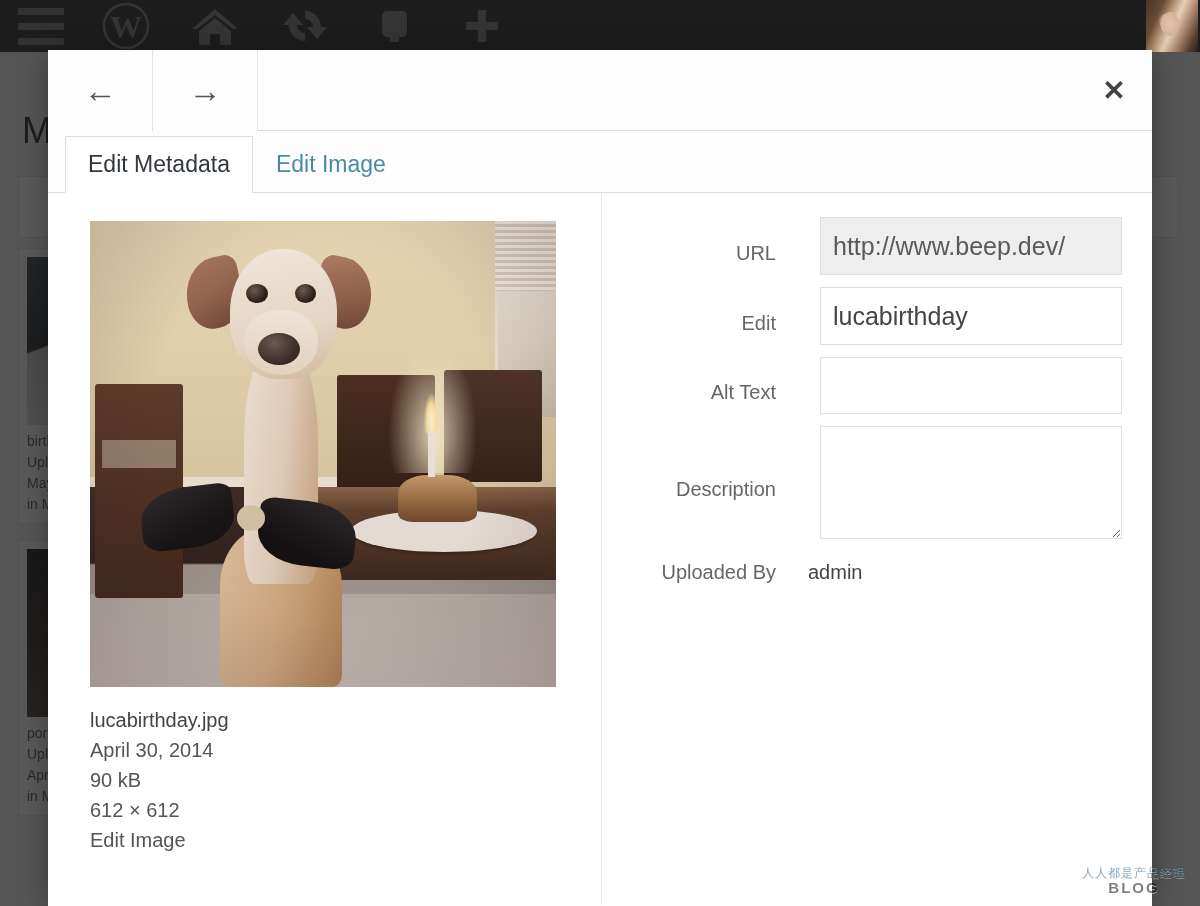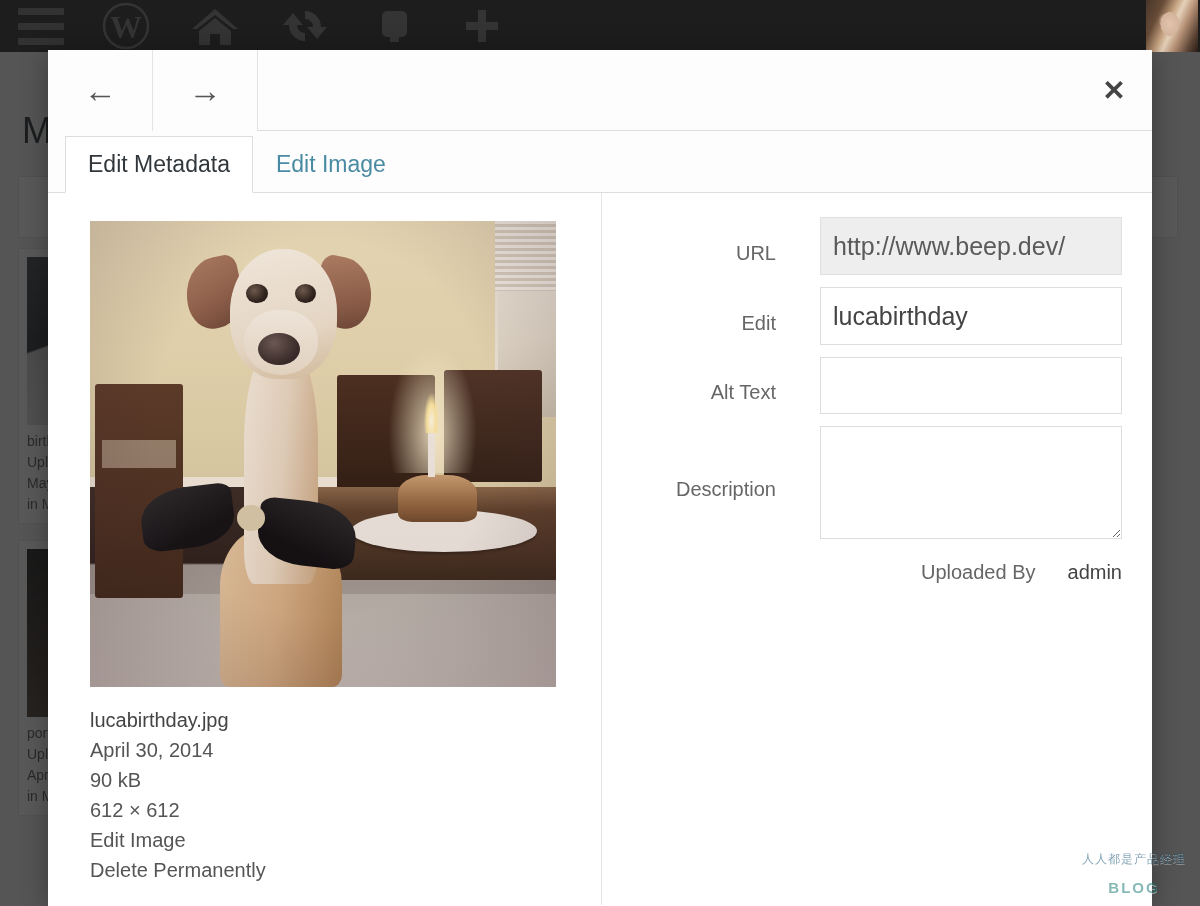--- a/index.html
+++ b/index.html
@@ -461,21 +461,21 @@
     font-size: 20px;
     color: #444;
     padding: 8px 12px;
     font-family: "Liberation Sans", sans-serif;
     resize: vertical;
     outline: none;
     display: block;
   }
   .ta.caption { height: 113px; }
   .ta.description { height: 113px; }
-  .static-row { display: flex; align-items: baseline; margin-top: 20px; justify-content: flex-end; }
+  .static-row { display: flex; align-items: baseline; margin-top: 20px; }
   .static-value {
     font-size: 20px;
     color: #444;
     padding-left: 16px;
     padding-top: 2px;
   }
   .static-row .field-label { padding-top: 0; }
 
   
   #watermark {
@@ -490,25 +490,24 @@
   #watermark .wm-top {
     font-size: 12px;
     color: #0c4a6e;
     letter-spacing: 1px;
     text-shadow: 0 1px 0 #fff;
     line-height: 13px;
   }
   #watermark .wm-bot {
     font-size: 15px;
     font-weight: bold;
-    color: #0f766e;
+    color: #000000;
     letter-spacing: 2px;
     text-shadow: 0 1px 0 #fff;
     line-height: 16px;
-    margin-top: 14px;
   }
 </style>
 </head>
 <body>
 
 <div id="backdrop">
 
   <div id="bg-page">
     <div id="bg-title">Media Library</div>
     <div id="bg-toolbar"></div>
@@ -702,21 +701,20 @@
           <div class="vignette"></div>
         </div>
       </div>
 
       <div id="details">
         <div class="line filename">lucabirthday.jpg</div>
         <div class="line">April 30, 2014</div>
         <div class="line">90 kB</div>
         <div class="line">612 × 612</div>
         <div class="line link-blue">Edit Image</div>
-        <div class="line link-red">Delete Permanently</div>
       </div>
     </div>
 
     <div id="right-pane">
 
       <div class="field-row">
         <div class="field-label">URL</div>
         <div class="field-control">
           <input class="txt readonly" type="text" readonly="" value="http://www.beep.dev/" style="">
         </div>

